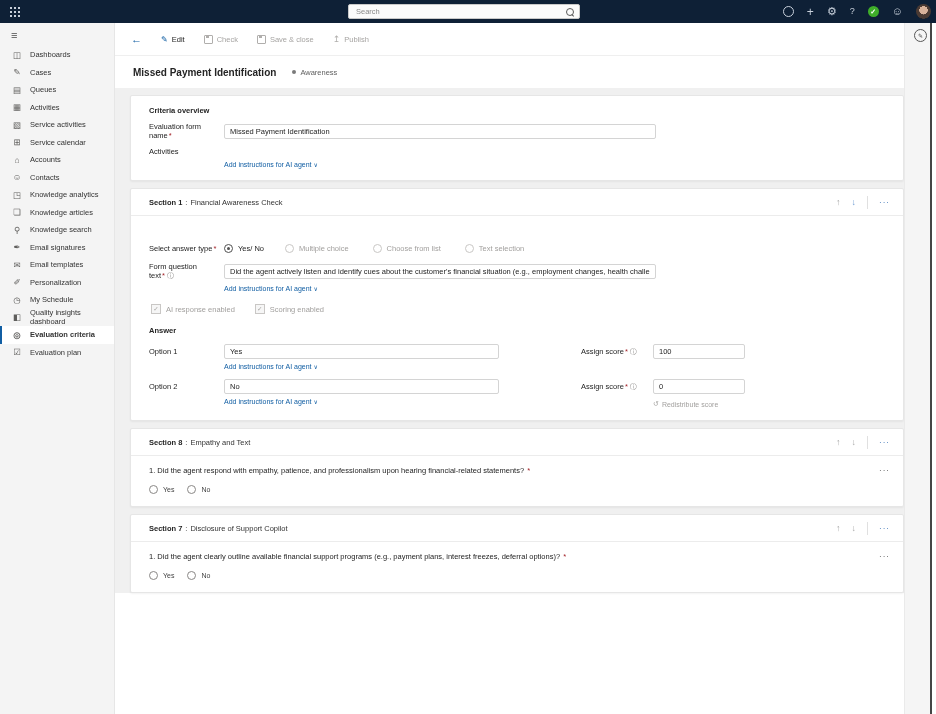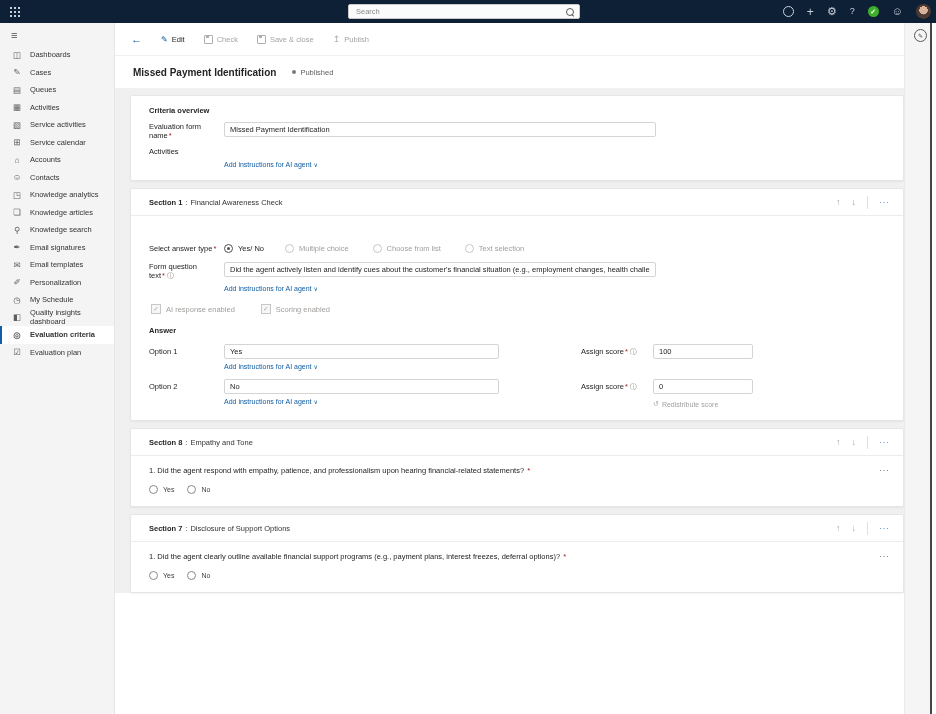--- a/index.html
+++ b/index.html
@@ -58,27 +58,27 @@
   .title{font-size:10px;font-weight:bold;color:#242424}
   .status{display:flex;align-items:center;gap:4px;font-size:7.5px;color:#616161}
   .dot{width:4px;height:4px;border-radius:50%;background:#7a7a7a}
   
   .stack{background:#f0f0f0;padding:7px 0 0 15px}
   .card{background:#fff;border:1px solid #e6e6e6;border-radius:2px;margin-bottom:7px;
         box-shadow:0 1px 2px rgba(0,0,0,.05)}
   .card:last-child{margin-bottom:0}
   .card-pad{padding:10px 18px 12px}
   .h7{font-size:7.5px;font-weight:bold;color:#242424}
-  .frow{display:flex;align-items:flex-start;margin-top:7px}
+  .frow{display:flex;align-items:center;margin-top:7px}
   .flabel{flex:0 0 75px;font-size:7.5px;color:#242424}
   .req{color:#a4262c;margin-left:1px}
   .info{color:#8a8886;font-size:7px;margin-left:2px}
   .tinput{height:15px;border:1px solid #d4d4d4;border-radius:2px;font-size:7.5px;padding:0 5px;
           color:#242424;box-sizing:border-box;background:#fff;font-family:"Liberation Sans",sans-serif;outline:none}
-  .w-lg{width:432px}.w-opt{width:275px}.w-score{width:100px}
+  .w-lg{width:432px}.w-opt{width:275px}.w-score{width:92px}
   .link{color:#115ea3;font-size:7px;cursor:pointer;white-space:nowrap}
   .link .chev{font-size:6px}
   .ml-input{margin-left:75px}
   
   .sechead{height:26px;border-bottom:1px solid #ececec;display:flex;align-items:center;
            padding:0 13px 0 18px;font-size:7.5px;color:#242424}
   .sechead .nm{margin-left:3px;color:#333}
   .sechead .sp{margin-left:3px;color:#333}
   .secctl{margin-left:auto;display:flex;align-items:center;gap:11px}
   .arrow{font-size:9px;color:#a8a8a8;cursor:pointer}
@@ -227,21 +227,21 @@
       <span class="cmd disabled">
         <span class="pubico">↥</span>
         <span>Publish</span>
       </span>
     </div>
 
     <div class="titlebar">
       <span class="title">Missed Payment Identification</span>
       <span class="status">
         <span class="dot"></span>
-        <span>Published</span>
+        <span>Awareness</span>
       </span>
     </div>
 
     <div class="stack">
 
       <div class="card">
         <div class="card-pad">
           <div class="h7">Criteria overview</div>
           <div class="frow">
             <span class="flabel">
@@ -301,21 +301,21 @@
               <span>Form question text</span><span class="req">*</span><span class="info">ⓘ</span>
             </span>
             <input class="tinput w-lg" value="Did the agent actively listen and identify cues about the customer's financial situation (e.g., employment changes, health challenges, une.." style="">
           </div>
           <div class="frow" style="margin-top:4px">
             <span class="link ml-input">
               <span>Add instructions for AI agent</span> <span class="chev">∨</span>
             </span>
           </div>
 
-          <div class="frow" style="margin-top:12px;gap:12px">
+          <div class="frow" style="margin-top:12px;gap:6px">
             <span class="rgroup" style="margin-left:2px;margin-right:14px">
               <span class="cb">✓</span>
               <span class="cblabel">AI response enabled</span>
             </span>
             <span class="rgroup">
               <span class="cb">✓</span>
               <span class="cblabel">Scoring enabled</span>
             </span>
           </div>
 
@@ -354,21 +354,21 @@
               </span>
             </span>
           </div>
         </div>
       </div>
 
       <div class="card">
         <div class="sechead">
           <b>Section 8</b>
           <span class="sp">:</span>
-          <span class="nm">Empathy and Tone</span>
+          <span class="nm">Empathy and Text</span>
           <span class="secctl">
             <span class="arrow">↑</span>
             <span class="arrow">↓</span>
             <span class="vdiv"></span>
             <span class="more">···</span>
           </span>
         </div>
         <div class="qrow">
           <span class="qtext"><span>1. Did the agent respond with empathy, patience, and professionalism upon hearing financial-related statements?</span> <span class="req">*</span></span>
           <span class="moreg qmore">···</span>
@@ -382,21 +382,21 @@
             <span class="radio"></span>
             <span class="rlabel">No</span>
           </span>
         </div>
       </div>
 
       <div class="card">
         <div class="sechead">
           <b>Section 7</b>
           <span class="sp">:</span>
-          <span class="nm">Disclosure of Support Options</span>
+          <span class="nm">Disclosure of Support Copilot</span>
           <span class="secctl">
             <span class="arrow">↑</span>
             <span class="arrow">↓</span>
             <span class="vdiv"></span>
             <span class="more">···</span>
           </span>
         </div>
         <div class="qrow">
           <span class="qtext"><span>1. Did the agent clearly outline available financial support programs (e.g., payment plans, interest freezes, deferral options)?</span> <span class="req">*</span></span>
           <span class="moreg qmore">···</span>

